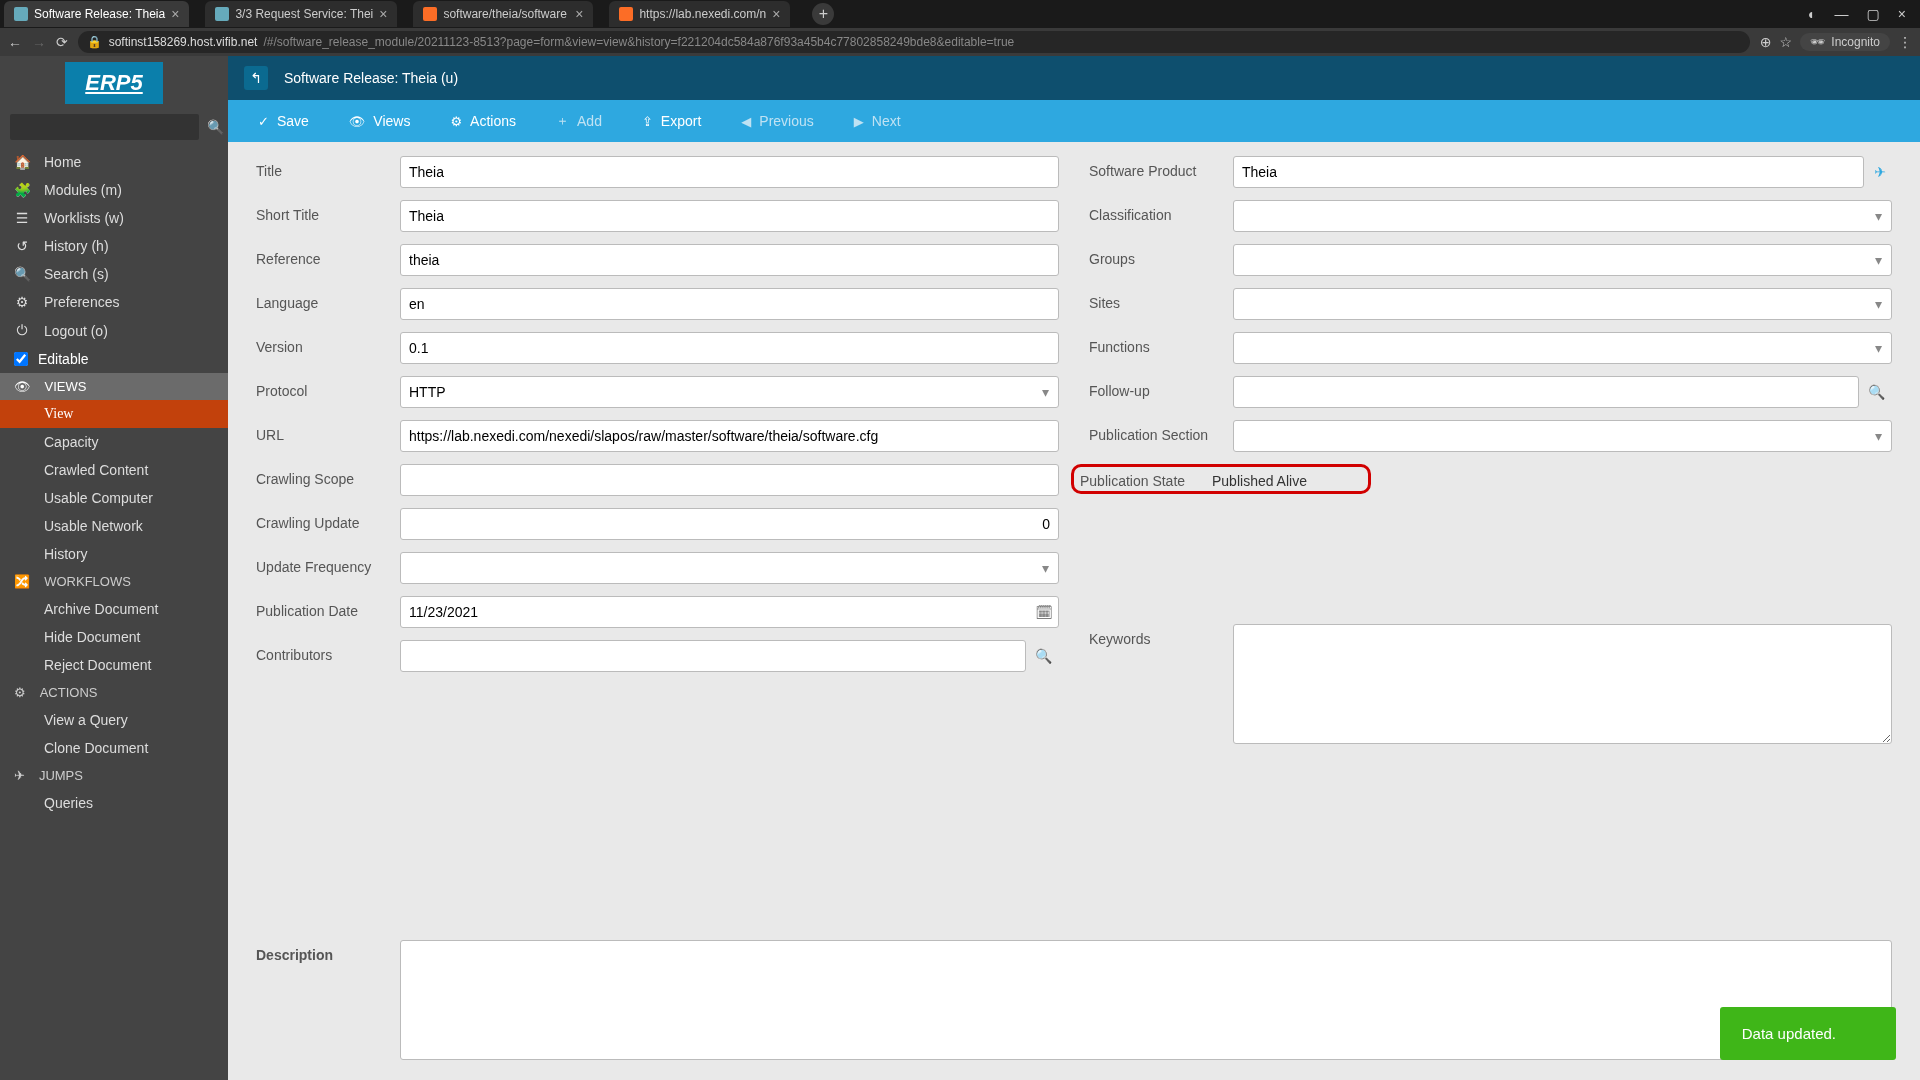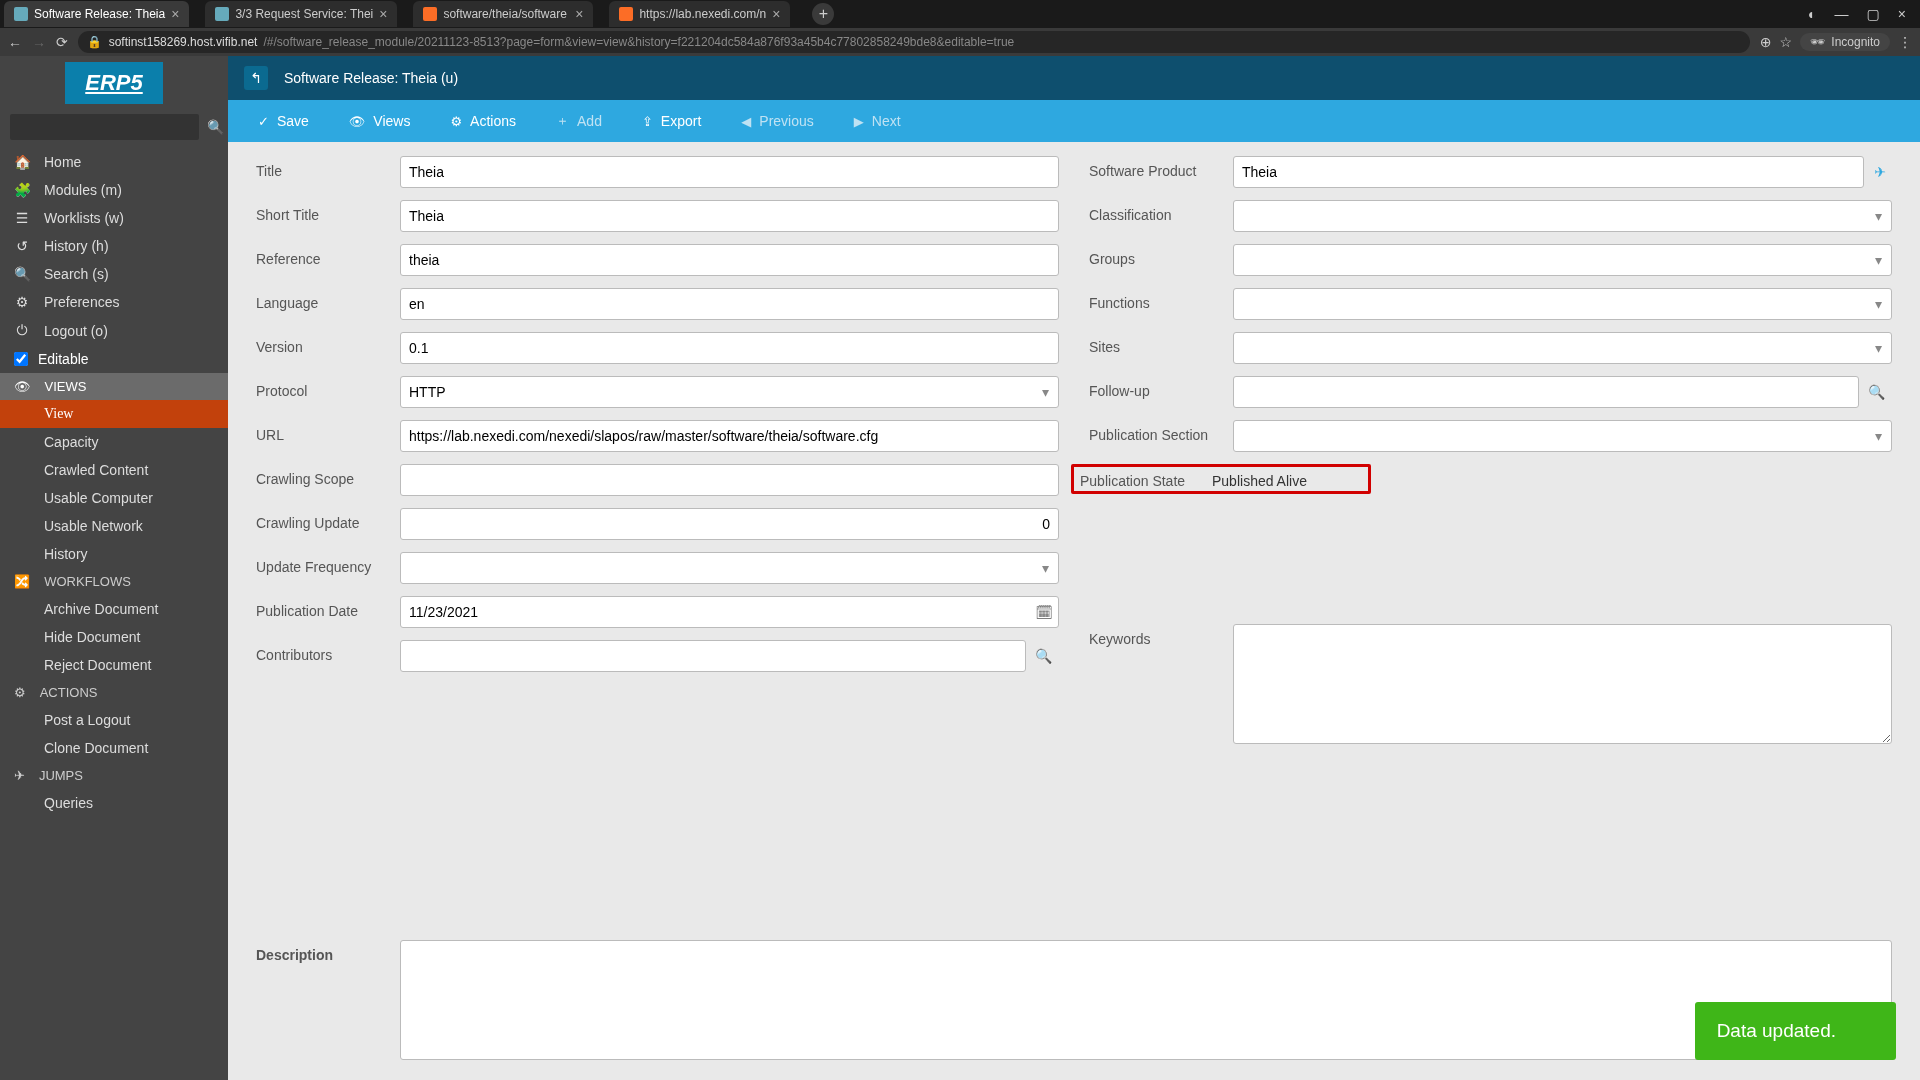--- a/index.html
+++ b/index.html
@@ -69,26 +69,26 @@
 .inp.date { }
 .with-ico { position: relative; flex: 1; }
 .with-ico .inp { padding-right: 14px; }
 .ico-btn { position: absolute; right: 6px; top: 50%; transform: translateY(-50%); color: #555; cursor: pointer; }
 .side-ico { color: #2ea8e0; cursor: pointer; padding: 6px; }
 textarea.inp { resize: both; min-height: 60px; }
 .full-row { flex: 1; display: flex; }
 .full-row .form-label { width: 144px; font-weight: bold; }
 .full-row textarea { height: 120px; }
 
-.highlight-box { border: 3px solid #d10000; border-radius: 2px; padding: 2px 6px; display: flex; align-items: center; }
+.highlight-box { border: 3px solid #d10000; border-radius: 10px; padding: 2px 6px; display: flex; align-items: center; }
 .highlight-box .form-label { width: 132px; padding-top: 4px; }
 .highlight-box .form-control { padding-top: 4px; }
 
 
-.toast { position: absolute; right: 24px; bottom: 20px; background: #3fb618; color: #fff; padding: 18px 60px 18px 22px; border-radius: 3px; font-size: 19px; }
+.toast { position: absolute; right: 24px; bottom: 20px; background: #3fb618; color: #fff; padding: 18px 60px 18px 22px; border-radius: 3px; font-size: 15px; }
 
 
 .i { font-style: normal; }
 </style>
 </head>
 <body>
 
 <div class="browser-chrome">
   <div class="tabs-bar">
     <div class="tab active">
@@ -220,21 +220,21 @@
       </div>
     <div class="nav-item sub">
         <span>Reject Document</span>
       </div>
 
     <div class="section-head noactive">
         <span class="icon i">⚙</span>
         <span>ACTIONS</span>
       </div>
     <div class="nav-item sub">
-        <span>Post a Logout</span>
+        <span>View a Query</span>
       </div>
     <div class="nav-item sub">
         <span>Clone Document</span>
       </div>
 
     <div class="section-head noactive">
         <span class="icon i">✈</span>
         <span>JUMPS</span>
       </div>
     <div class="nav-item sub">
@@ -372,27 +372,27 @@
               <div class="select-wrap"><input class="inp sel" readonly="" value="" style=""></div>
             </div>
         </div>
         <div class="form-row">
           <div class="form-label">Groups</div>
           <div class="form-control">
               <div class="select-wrap"><input class="inp sel" readonly="" value="" style=""></div>
             </div>
         </div>
         <div class="form-row">
+          <div class="form-label">Sites</div>
+          <div class="form-control">
+              <div class="select-wrap"><input class="inp sel" readonly="" value="" style=""></div>
+            </div>
+        </div>
+        <div class="form-row">
           <div class="form-label">Functions</div>
-          <div class="form-control">
-              <div class="select-wrap"><input class="inp sel" readonly="" value="" style=""></div>
-            </div>
-        </div>
-        <div class="form-row">
-          <div class="form-label">Sites</div>
           <div class="form-control">
               <div class="select-wrap"><input class="inp sel" readonly="" value="" style=""></div>
             </div>
         </div>
         <div class="form-row">
           <div class="form-label">Follow-up</div>
           <div class="form-control">
               <input class="inp" style="flex: 1 1 0%;" value="">
               <span class="side-ico" style="color:#333">🔍</span>
             </div>

